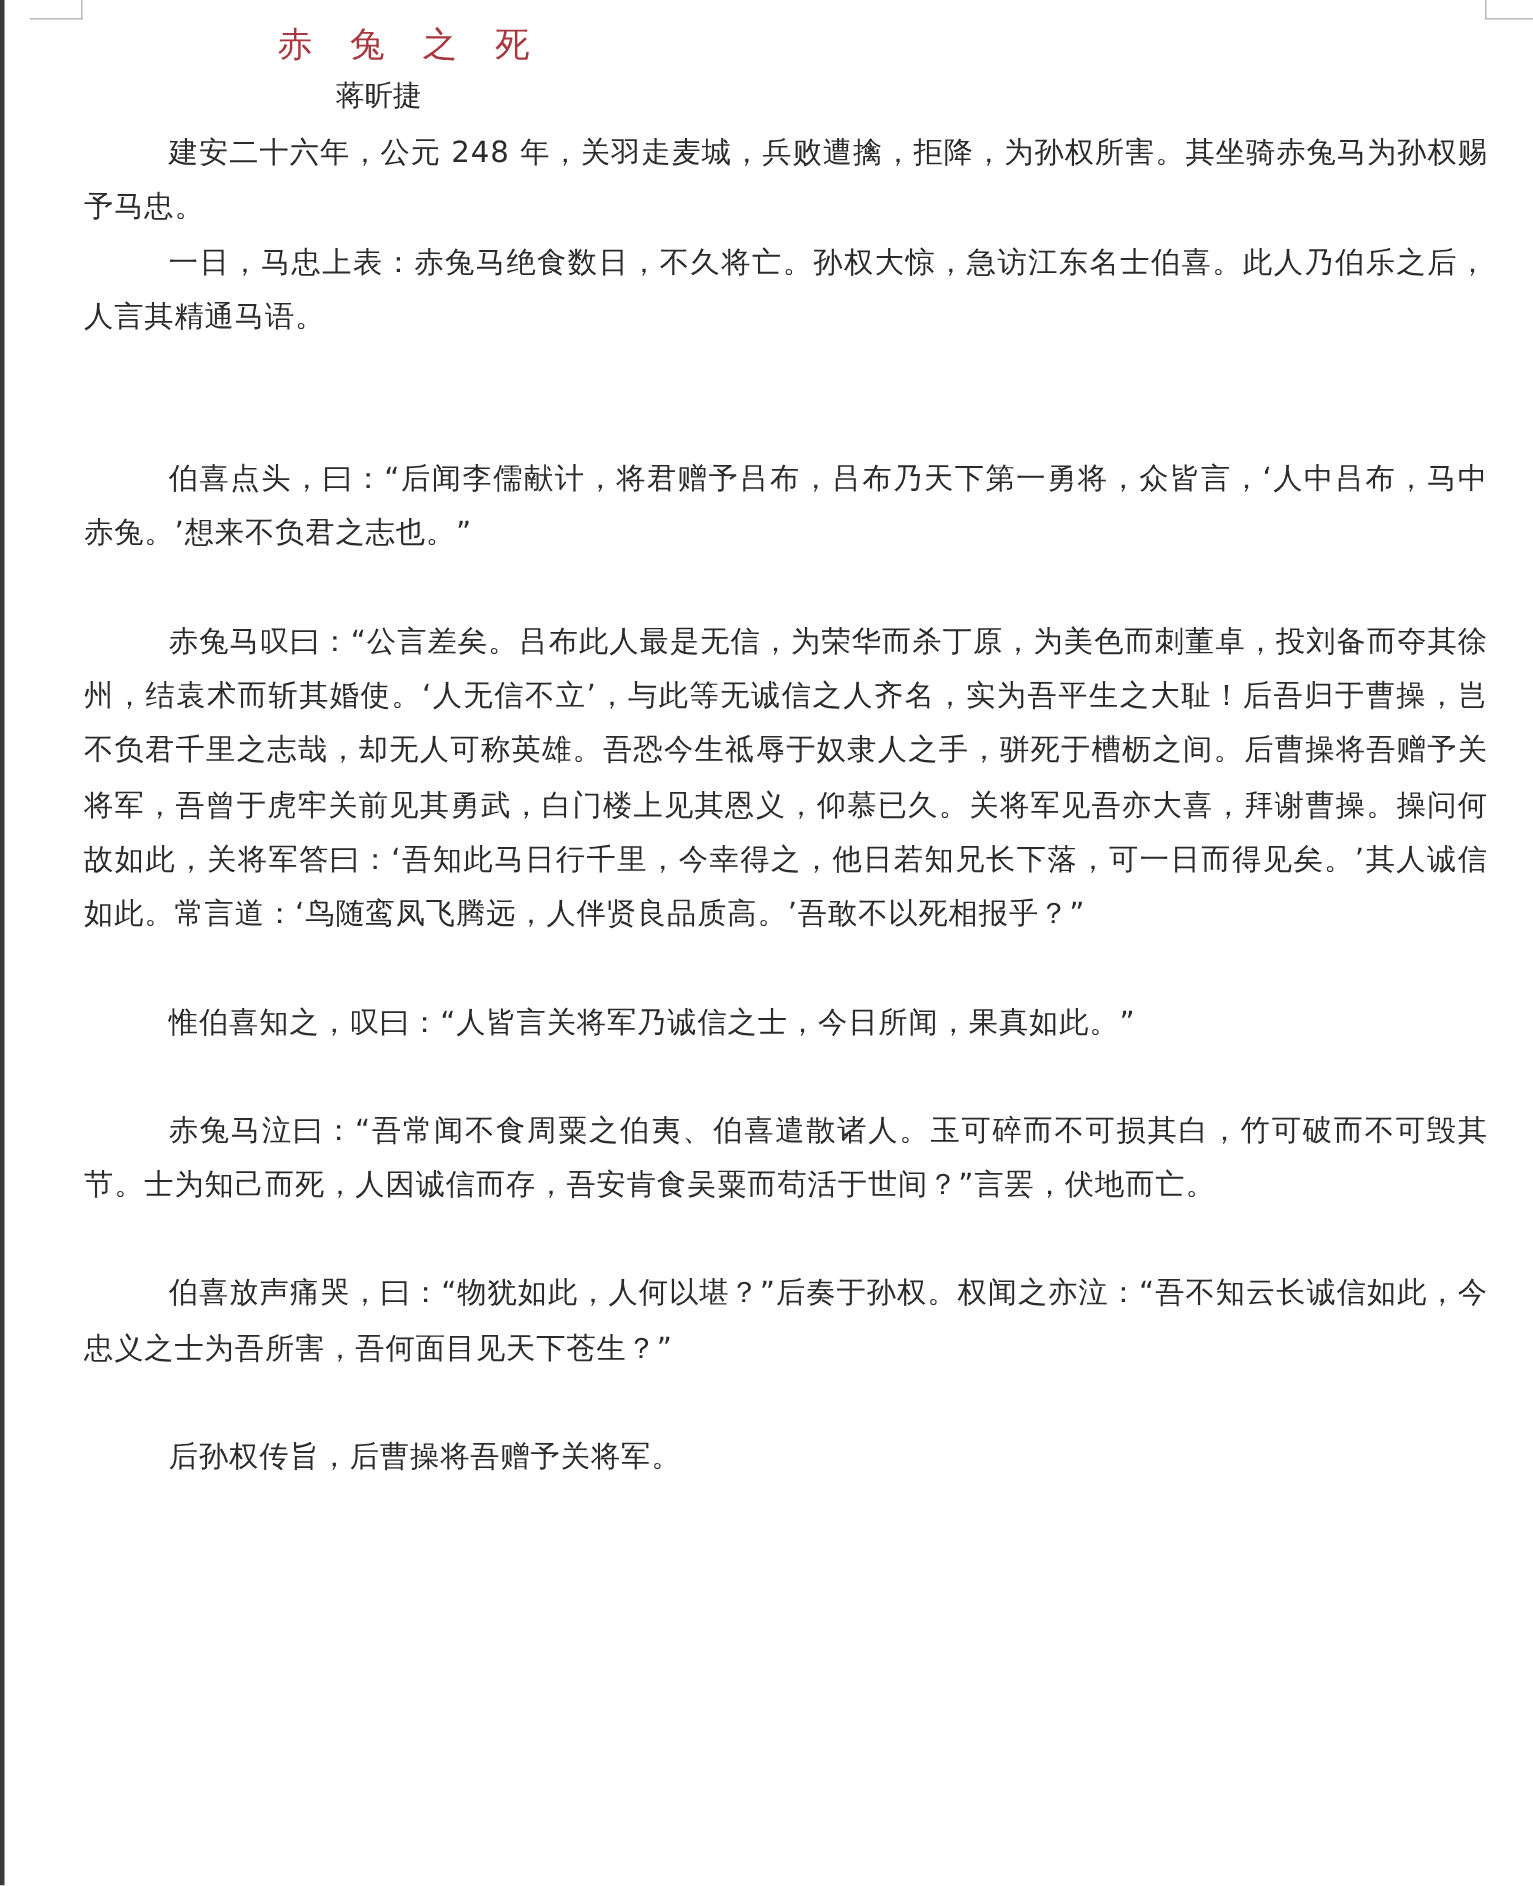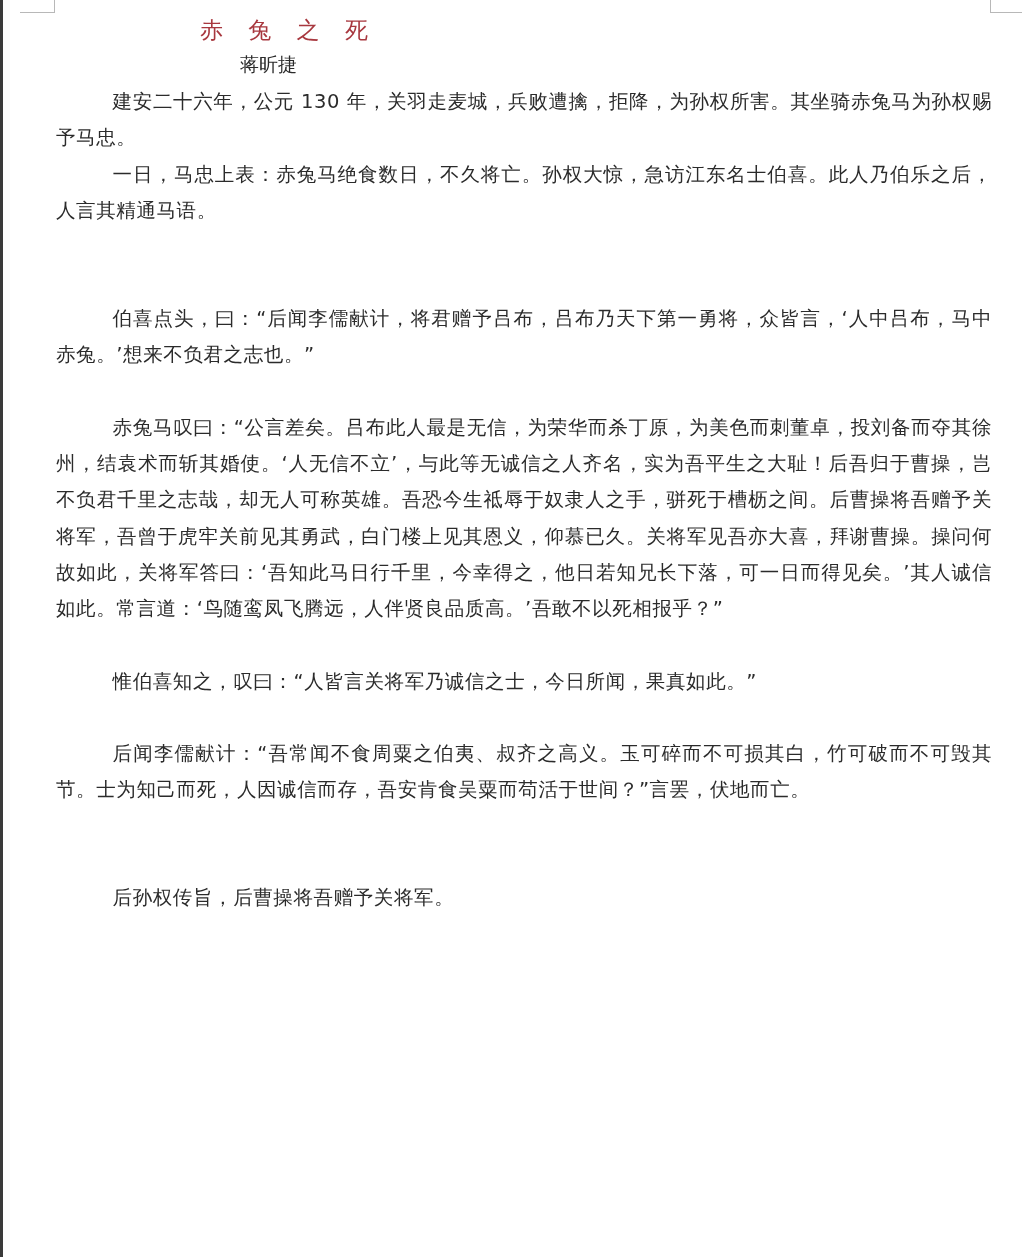--- a/index.html
+++ b/index.html
@@ -30,31 +30,31 @@
     border-right: 1px solid #b8b8b8;
     border-bottom: 1px solid #b8b8b8;
   }
   .corner-tr {
     left: 990px; top: 0;
     border-left: 1px solid #b8b8b8;
     border-bottom: 1px solid #b8b8b8;
   }
   .doc-title {
     position: absolute;
-    left: 200px; top: 12px;
+    left: 185px; top: 12px;
     width: 160px;
     font-size: 23px;
     letter-spacing: 9px;
     color: #a8383f;
     line-height: 36px;
     white-space: nowrap;
   }
   .doc-author {
     position: absolute;
-    left: 240px; top: 50px;
+    left: 224px; top: 50px;
     font-size: 19px;
     line-height: 28px;
     color: #2b2b2b;
     white-space: nowrap;
   }
   .body-text {
     position: absolute;
     left: 56px;
     top: 84px;
     width: 936px;
@@ -74,27 +74,28 @@
 <body>
 
 <div class="left-border"></div>
 <div class="corner-mark corner-tl"></div>
 <div class="corner-mark corner-tr"></div>
 
 <div class="doc-title">赤 兔 之 死</div>
 <div class="doc-author">蒋昕捷</div>
 
 <div class="body-text">
-  <p class="para">建安二十六年，公元 130 年，关羽走麦城，兵败遭擒，拒降，为孙权所害。其坐骑赤兔马为孙权赐予马忠。</p>
+  <p class="para">建安二十六年，公元 248 年，关羽走麦城，兵败遭擒，拒降，为孙权所害。其坐骑赤兔马为孙权赐予马忠。</p>
   <p class="para">一日，马忠上表：赤兔马绝食数日，不久将亡。孙权大惊，急访江东名士伯喜。此人乃伯乐之后，人言其精通马语。</p>
   <div class="gap"></div>
   <div class="gap"></div>
   <p class="para">伯喜点头，曰：“后闻李儒献计，将君赠予吕布，吕布乃天下第一勇将，众皆言，‘人中吕布，马中赤兔。’想来不负君之志也。”</p>
   <div class="gap"></div>
   <p class="para">赤兔马叹曰：“公言差矣。吕布此人最是无信，为荣华而杀丁原，为美色而刺董卓，投刘备而夺其徐州，结袁术而斩其婚使。‘人无信不立’，与此等无诚信之人齐名，实为吾平生之大耻！后吾归于曹操，岂不负君千里之志哉，却无人可称英雄。吾恐今生祗辱于奴隶人之手，骈死于槽枥之间。后曹操将吾赠予关将军，吾曾于虎牢关前见其勇武，白门楼上见其恩义，仰慕已久。关将军见吾亦大喜，拜谢曹操。操问何故如此，关将军答曰：‘吾知此马日行千里，今幸得之，他日若知兄长下落，可一日而得见矣。’其人诚信如此。常言道：‘鸟随鸾凤飞腾远，人伴贤良品质高。’吾敢不以死相报乎？”</p>
   <div class="gap"></div>
   <p class="para">惟伯喜知之，叹曰：“人皆言关将军乃诚信之士，今日所闻，果真如此。”</p>
   <div class="gap"></div>
-  <p class="para">后闻李儒献计：“吾常闻不食周粟之伯夷、叔齐之高义。玉可碎而不可损其白，竹可破而不可毁其节。士为知己而死，人因诚信而存，吾安肯食吴粟而苟活于世间？”言罢，伏地而亡。</p>
+  <p class="para">赤兔马泣曰：“吾常闻不食周粟之伯夷、伯喜遣散诸人。玉可碎而不可损其白，竹可破而不可毁其节。士为知己而死，人因诚信而存，吾安肯食吴粟而苟活于世间？”言罢，伏地而亡。</p>
   <div class="gap"></div>
+  <p class="para">伯喜放声痛哭，曰：“物犹如此，人何以堪？”后奏于孙权。权闻之亦泣：“吾不知云长诚信如此，今忠义之士为吾所害，吾何面目见天下苍生？”</p>
   <div class="gap"></div>
   <p class="para">后孙权传旨，后曹操将吾赠予关将军。</p>
 </div>
 
 </body></html>

